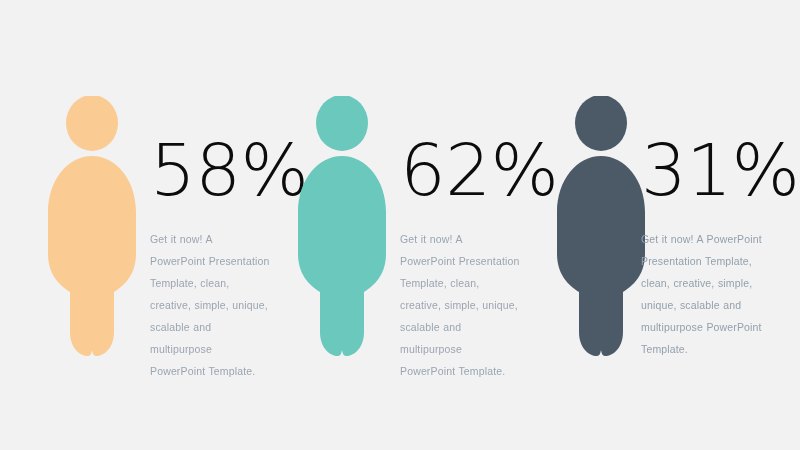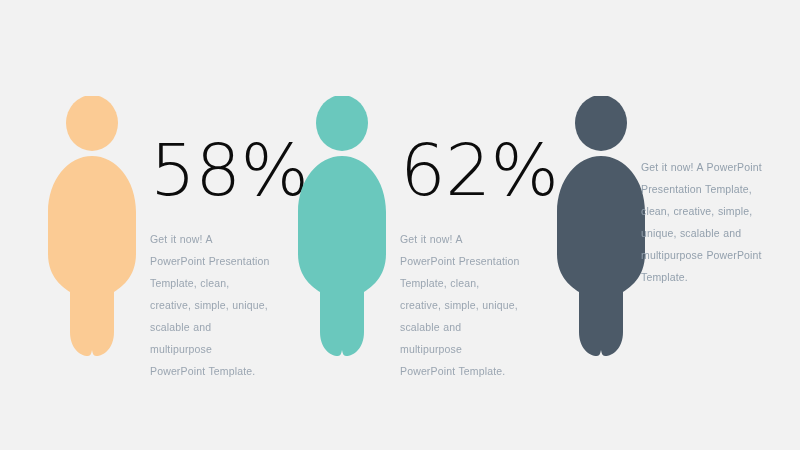--- a/index.html
+++ b/index.html
@@ -154,18 +154,19 @@
           C 70 252, 60 260, 52 260
           C 49.5 260, 48.5 257, 48 254
           C 47.5 257, 46.5 260, 44 260
           C 36 260, 26 252, 26 236
           L 26 196
           C 20 192, 4 182, 4 158
           L 4 116
           C 4 84, 24 60, 48 60 Z" fill="#4c5a68"></path>
       </svg>
       <div class="col-info">
+        <div class="percent-value">31%</div>
         <div class="description">Get it now! A PowerPoint Presentation Template, clean, creative, simple, unique, scalable and multipurpose PowerPoint Template.</div>
       </div>
     </div>
 
   </div>
 </div>
 
 </body></html>

